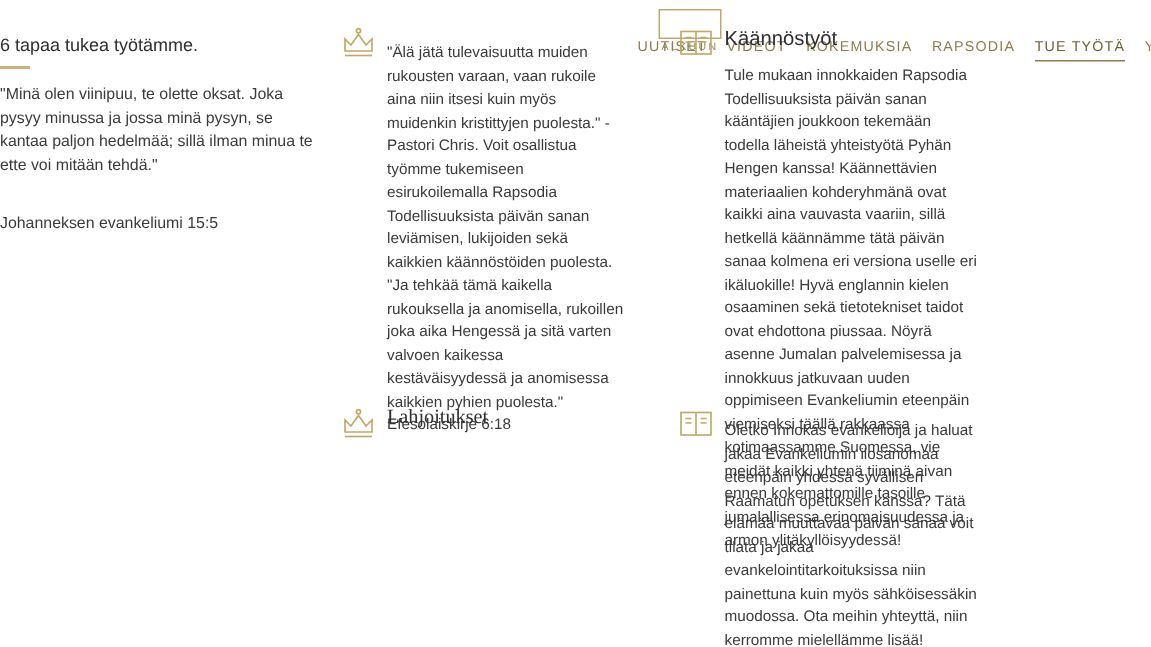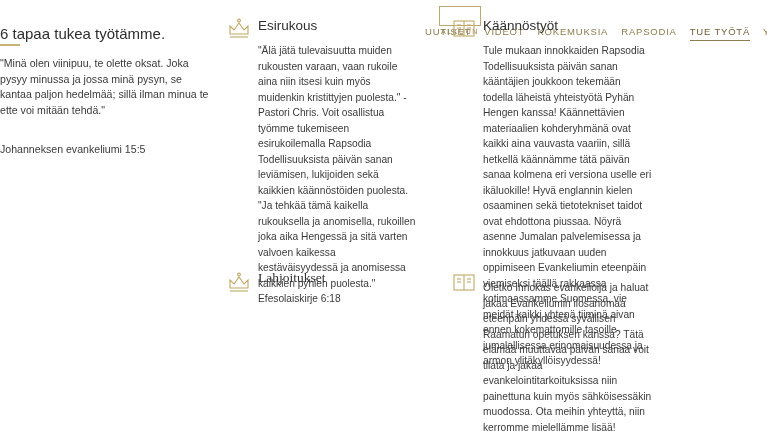--- a/index.html
+++ b/index.html
@@ -64,21 +64,21 @@
     color: #9b8754;
     margin-top: 2px;
   }
 
   
   .headline {
     position: absolute;
     left: 0px;
     top: 15px;
     width: 215px;
-    font-size: 15px;
+    font-size: 12px;
     color: #2e2e2e;
     font-weight: 400;
     line-height: 1.2;
   }
   .rule {
     position: absolute;
     left: 0px;
     top: 44px;
     width: 20px;
     height: 2px;
@@ -158,21 +158,20 @@
 
   <div class="icon-wrap" id="icon-esirukous">
     <svg width="30" height="30" viewBox="0 0 30 30" fill="none" stroke="#c2a865" stroke-width="1.1">
       <path d="M6 20 L6 12 L10 16 L15 9 L20 16 L24 12 L24 20 Z"></path>
       <line x1="6" y1="23" x2="24" y2="23"></line>
       <circle cx="15" cy="6.5" r="1.4"></circle>
     </svg>
   </div>
 
   <section class="col" id="col-esirukous">
-    <h2 class="col-title">Esirukous</h2>
     <p class="col-body">"Älä jätä tulevaisuutta muiden rukousten varaan, vaan rukoile aina niin itsesi kuin myös muidenkin kristittyjen puolesta." -Pastori Chris. Voit osallistua työmme tukemiseen esirukoilemalla Rapsodia Todellisuuksista päivän sanan leviämisen, lukijoiden sekä kaikkien käännöstöiden puolesta. "Ja tehkää tämä kaikella rukouksella ja anomisella, rukoillen joka aika Hengessä ja sitä varten valvoen kaikessa kestäväisyydessä ja anomisessa kaikkien pyhien puolesta." Efesolaiskirje 6:18</p>
   </section>
 
   <div class="icon-wrap" id="icon-kaannos">
     <svg width="30" height="30" viewBox="0 0 30 30" fill="none" stroke="#c2a865" stroke-width="1.1">
       <rect x="5" y="7" width="20" height="15"></rect>
       <line x1="15" y1="7" x2="15" y2="22"></line>
       <line x1="8" y1="11" x2="12" y2="11"></line>
       <line x1="8" y1="14" x2="12" y2="14"></line>
       <line x1="18" y1="11" x2="22" y2="11"></line>

